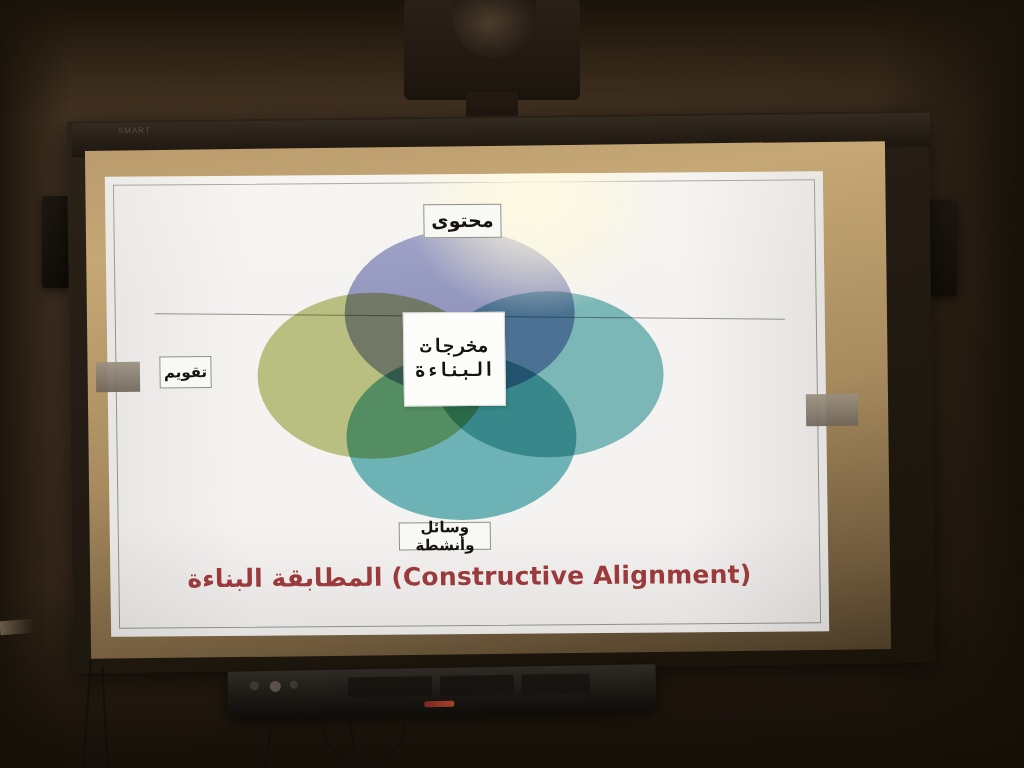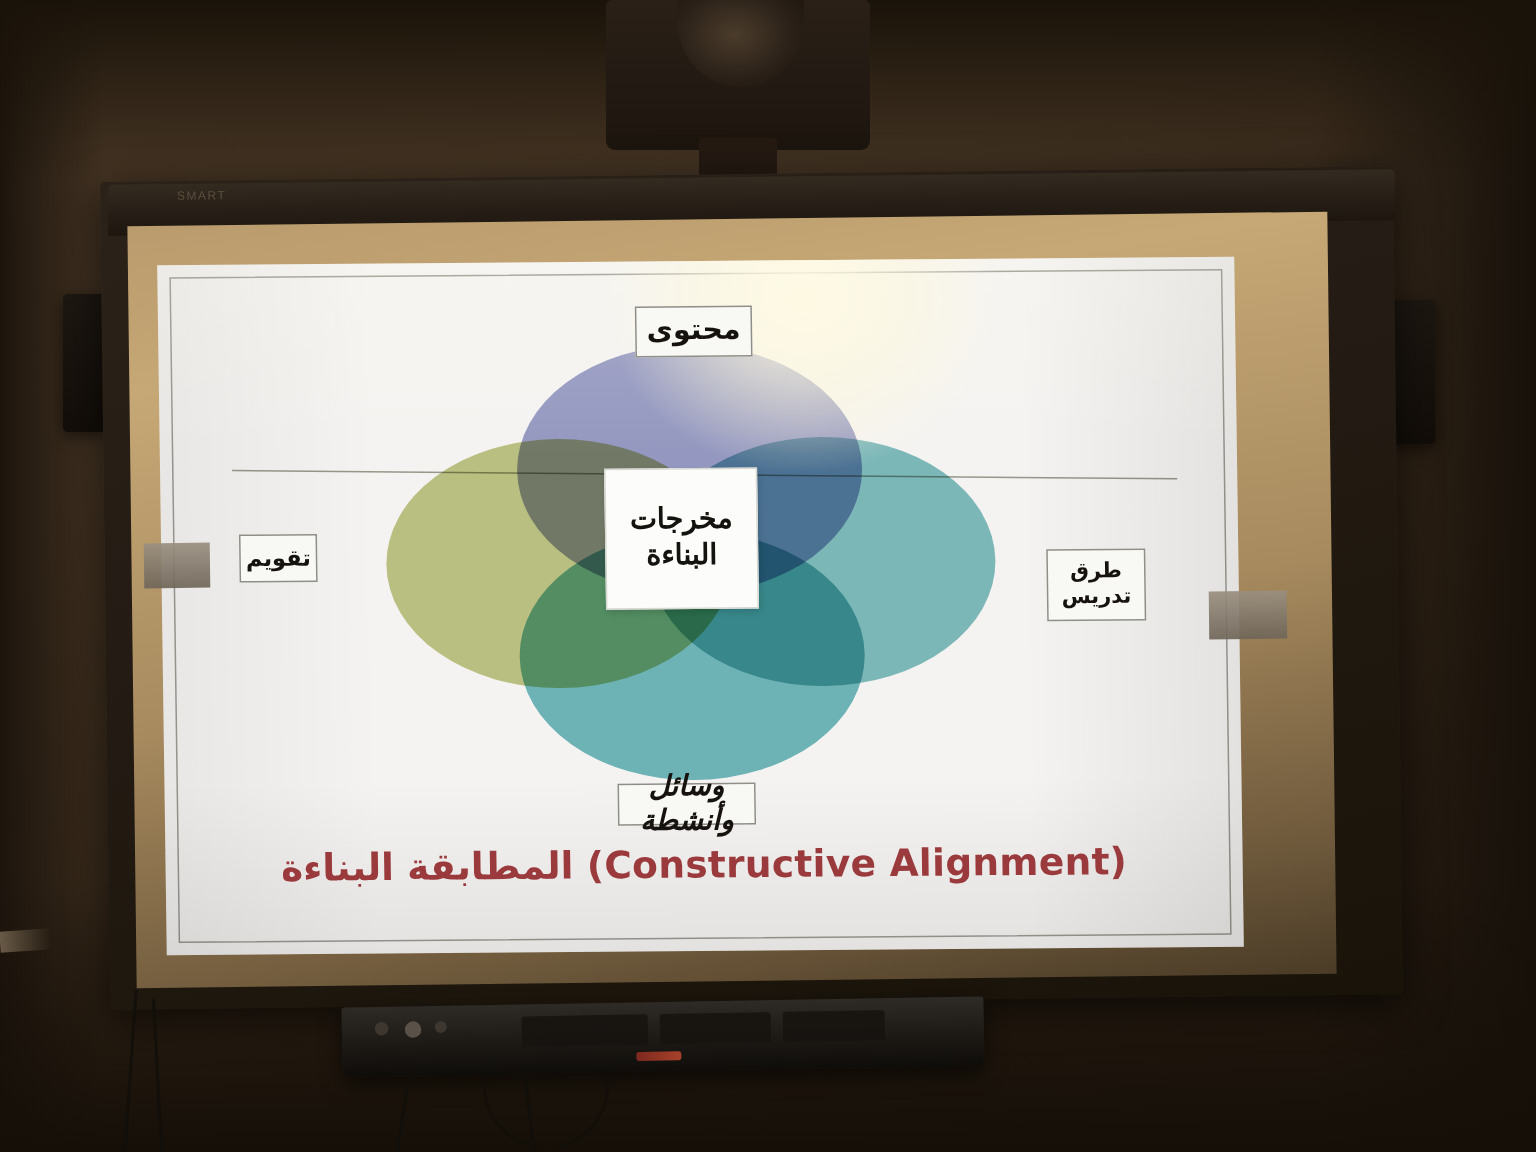--- a/index.html
+++ b/index.html
@@ -176,21 +176,21 @@
     border: 1px solid #d8d8d2;
     box-shadow: 1px 2px 4px rgba(0,0,0,.14);
     display: flex;
     flex-direction: column;
     align-items: center;
     justify-content: center;
     z-index: 6;
   }
   .center-box span {
     direction: rtl;
-    font-family: Liberation Serif, serif;
+    font-family: Liberation Mono, monospace;
     font-weight: bold;
     font-size: 19px;
     color: #15130f;
     line-height: 1.28;
     text-align: center;
   }
 
   
   .label-box {
     position: absolute;
@@ -203,21 +203,21 @@
     direction: rtl;
     font-family: "DejaVu Sans", sans-serif;
     font-weight: bold;
     color: #16130f;
     z-index: 7;
     line-height: 1.22;
   }
   .lbl-top    { left: 318px; top: 30px;  width: 78px;  height: 34px; font-size: 19px; }
   .lbl-left   { left: 52px;  top: 180px; width: 52px;  height: 32px; font-size: 15px; }
   .lbl-right  { left: 590px; top: 194px; width: 66px;  height: 48px; font-size: 14px; flex-direction: column; }
-  .lbl-bottom { left: 302px; top: 348px; width: 92px;  height: 28px; font-size: 19px; font-style: italic; }
+  .lbl-bottom { left: 289px; top: 348px; width: 92px;  height: 28px; font-size: 15px; }
 
   
   .slide-title {
     position: absolute;
     left: 0; top: 388px;
     width: 718px;
     text-align: center;
     direction: rtl;
     font-family: "DejaVu Sans", sans-serif;
     font-weight: bold;
@@ -353,24 +353,20 @@
       <div class="ellipse e-bottom"></div>
     </div>
 
     <div class="center-box">
       <span>مخرجات</span>
       <span>البناءة</span>
     </div>
 
     <div class="label-box lbl-top">محتوى</div>
     <div class="label-box lbl-left">تقويم</div>
-    <div class="label-box lbl-right">
-      <span>طرق</span>
-      <span>تدريس</span>
-    </div>
     <div class="label-box lbl-bottom">وسائل وأنشطة</div>
 
     <div class="slide-title">
       <span class="en">(Constructive Alignment)</span>
       <span>المطابقة البناءة</span>
     </div>
 
     <div class="slide-glow"></div>
     <div class="slide-vignette"></div>
   </div>

